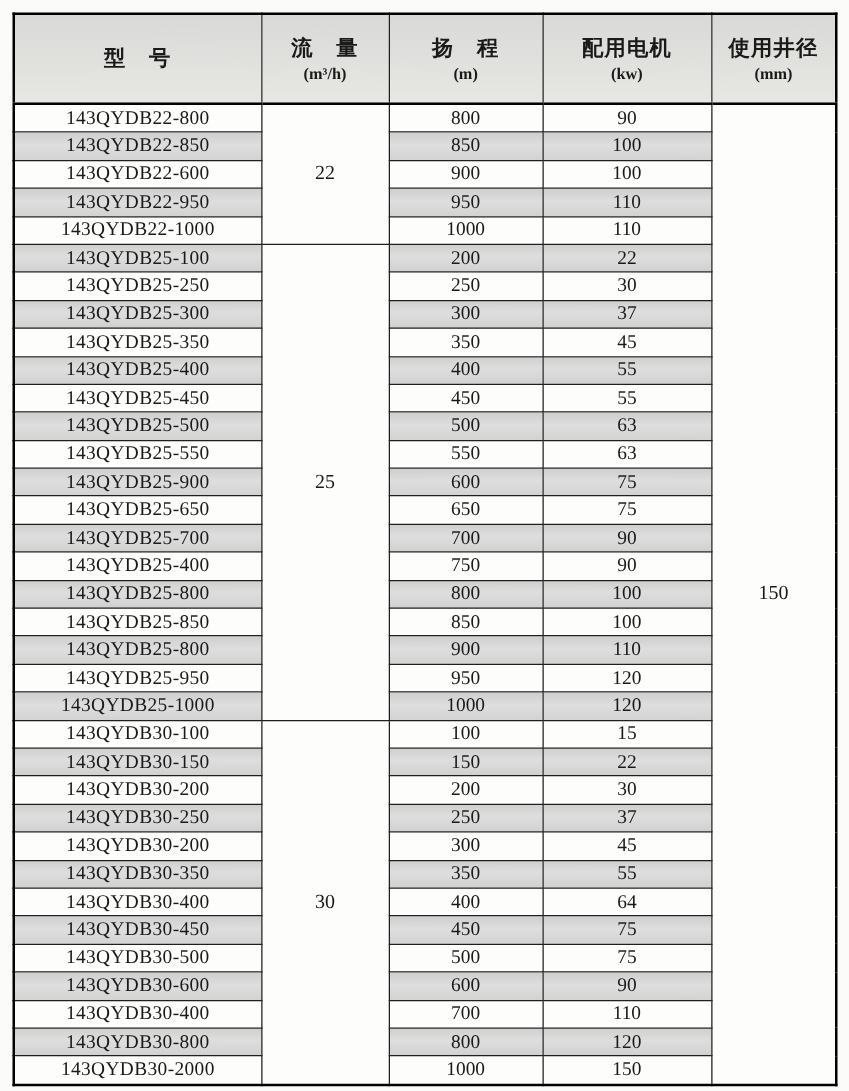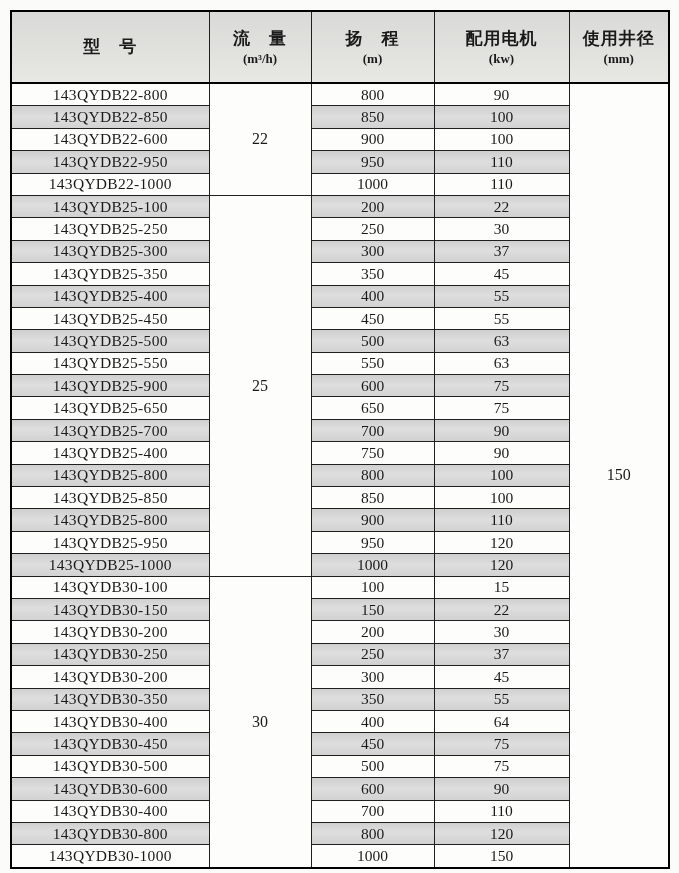--- a/index.html
+++ b/index.html
@@ -267,19 +267,19 @@
           <td class="stripe model">143QYDB30-400</td>
           <td class="stripe">700</td>
           <td class="stripe">110</td>
         </tr>
         <tr class="alt">
           <td class="stripe model">143QYDB30-800</td>
           <td class="stripe">800</td>
           <td class="stripe">120</td>
         </tr>
         <tr>
-          <td class="stripe model">143QYDB30-1000</td>
+          <td class="stripe model">143QYDB30-2000</td>
           <td class="stripe">1000</td>
           <td class="stripe">150</td>
         </tr>
       </tbody>
   </table>
 </div>
 
 </body></html>

